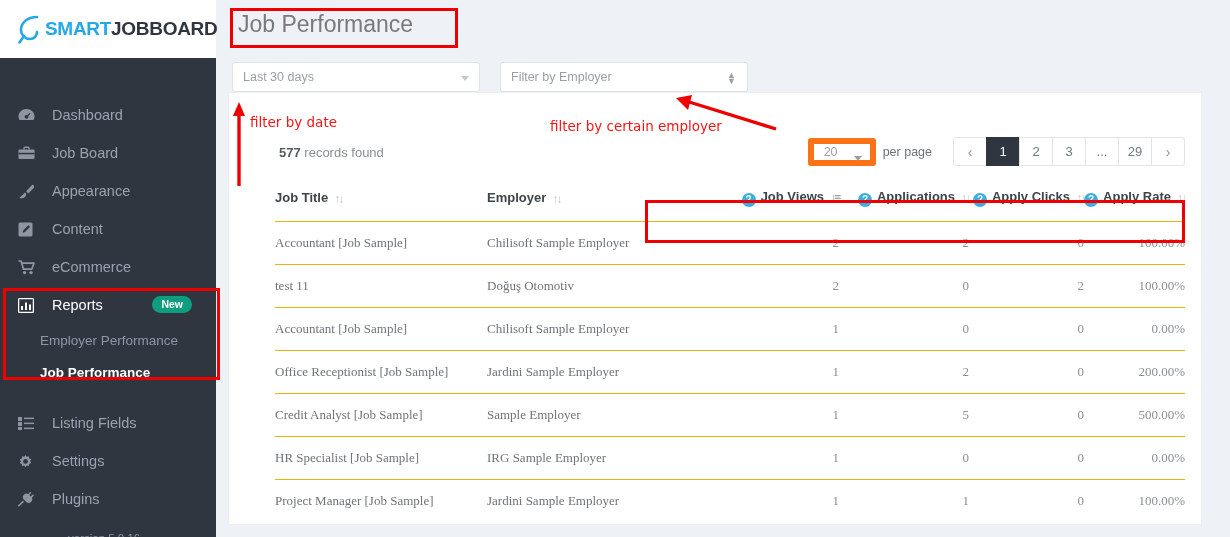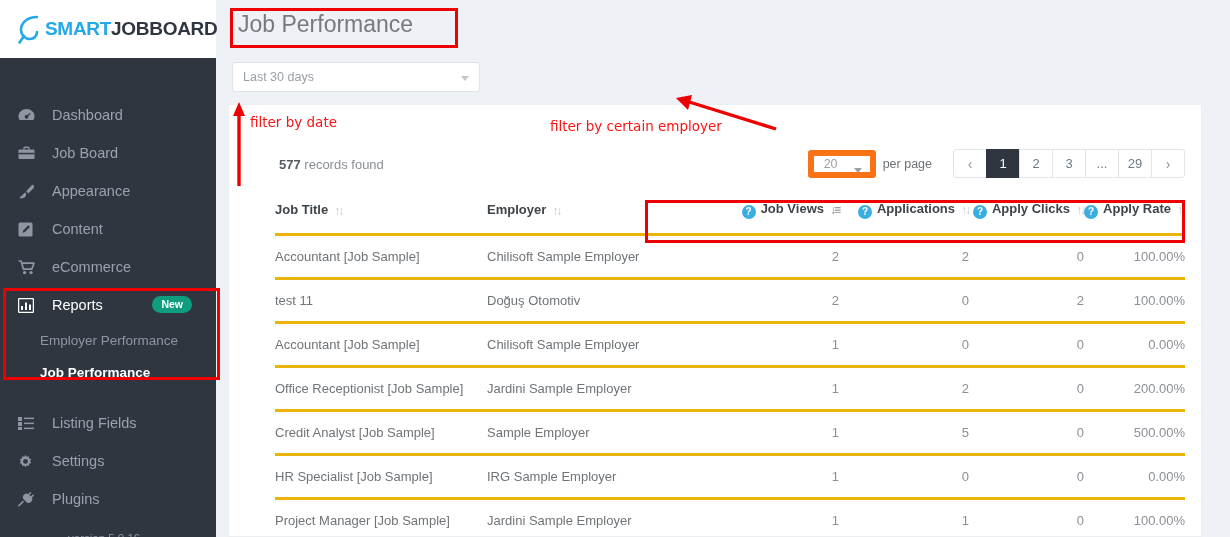--- a/index.html
+++ b/index.html
@@ -73,21 +73,21 @@
   .sb-emp { width: 248px; margin-left: 20px; }
   .caret-down {
     position: absolute; right: 10px; top: 13px;
     width: 0; height: 0;
     border-left: 4px solid transparent; border-right: 4px solid transparent;
     border-top: 5px solid #c3c8cd;
   }
   .caret-updown { position: absolute; right: 11px; top: 9px; color: #9aa0a6; font-size: 9px; line-height: 6px; }
 
   .card {
-    position: absolute; left: 12px; top: 104px;
+    position: absolute; left: 12px; top: 92px;
     width: 974px; height: 433px;
     background: #ffffff;
     border: 1px solid #eceef0;
   }
   .records {
     position: absolute; left: 50px; top: 52px;
     font-size: 13px; color: #8a8f94;
   }
   .records b { color: #555b61; }
 
@@ -121,21 +121,22 @@
 
   
   table.rep { position: absolute; left: 46px; top: 96px; width: 910px; border-collapse: collapse; }
   table.rep th {
     font-size: 13px; color: #3e444a; font-weight: bold;
     text-align: left; padding: 0 0 14px 0; white-space: nowrap;
   }
   table.rep th.num { text-align: right; }
   table.rep td {
     font-size: 13px; color: #6f7478; padding: 13px 0 13px 0;
-    border-top: 3px solid #eab308;
+    border-top: 1px solid #eab308;
+    font-family: Liberation Serif, serif;
   }
   table.rep td.num { text-align: right; color: #8b9096; }
   .sortic {
     display: inline-block; margin-left: 6px; color: #c2c7cc;
     font-size: 12px; vertical-align: -1px; letter-spacing: -2px;
   }
   .sortic.act { color: #7f878f; }
   .qmark {
     display: inline-block; width: 14px; height: 14px; border-radius: 50%;
     background: #3aaee0; color: #fff; font-size: 10px; font-weight: bold;
@@ -288,20 +289,24 @@
   </div>
 
   <div class="main">
 
     <div class="page-title">Job Performance</div>
 
     <div class="filters">
       <div class="select-box sb-date">
         <span>Last 30 days</span>
         <span class="caret-down"></span>
+      </div>
+      <div class="select-box sb-emp">
+        <span>Filter by Employer</span>
+        <span class="caret-updown">▲<br>▼</span>
       </div>
     </div>
 
     <div class="card">
 
       <div class="records">
         <b>577</b>
         <span>records found</span>
       </div>
 

